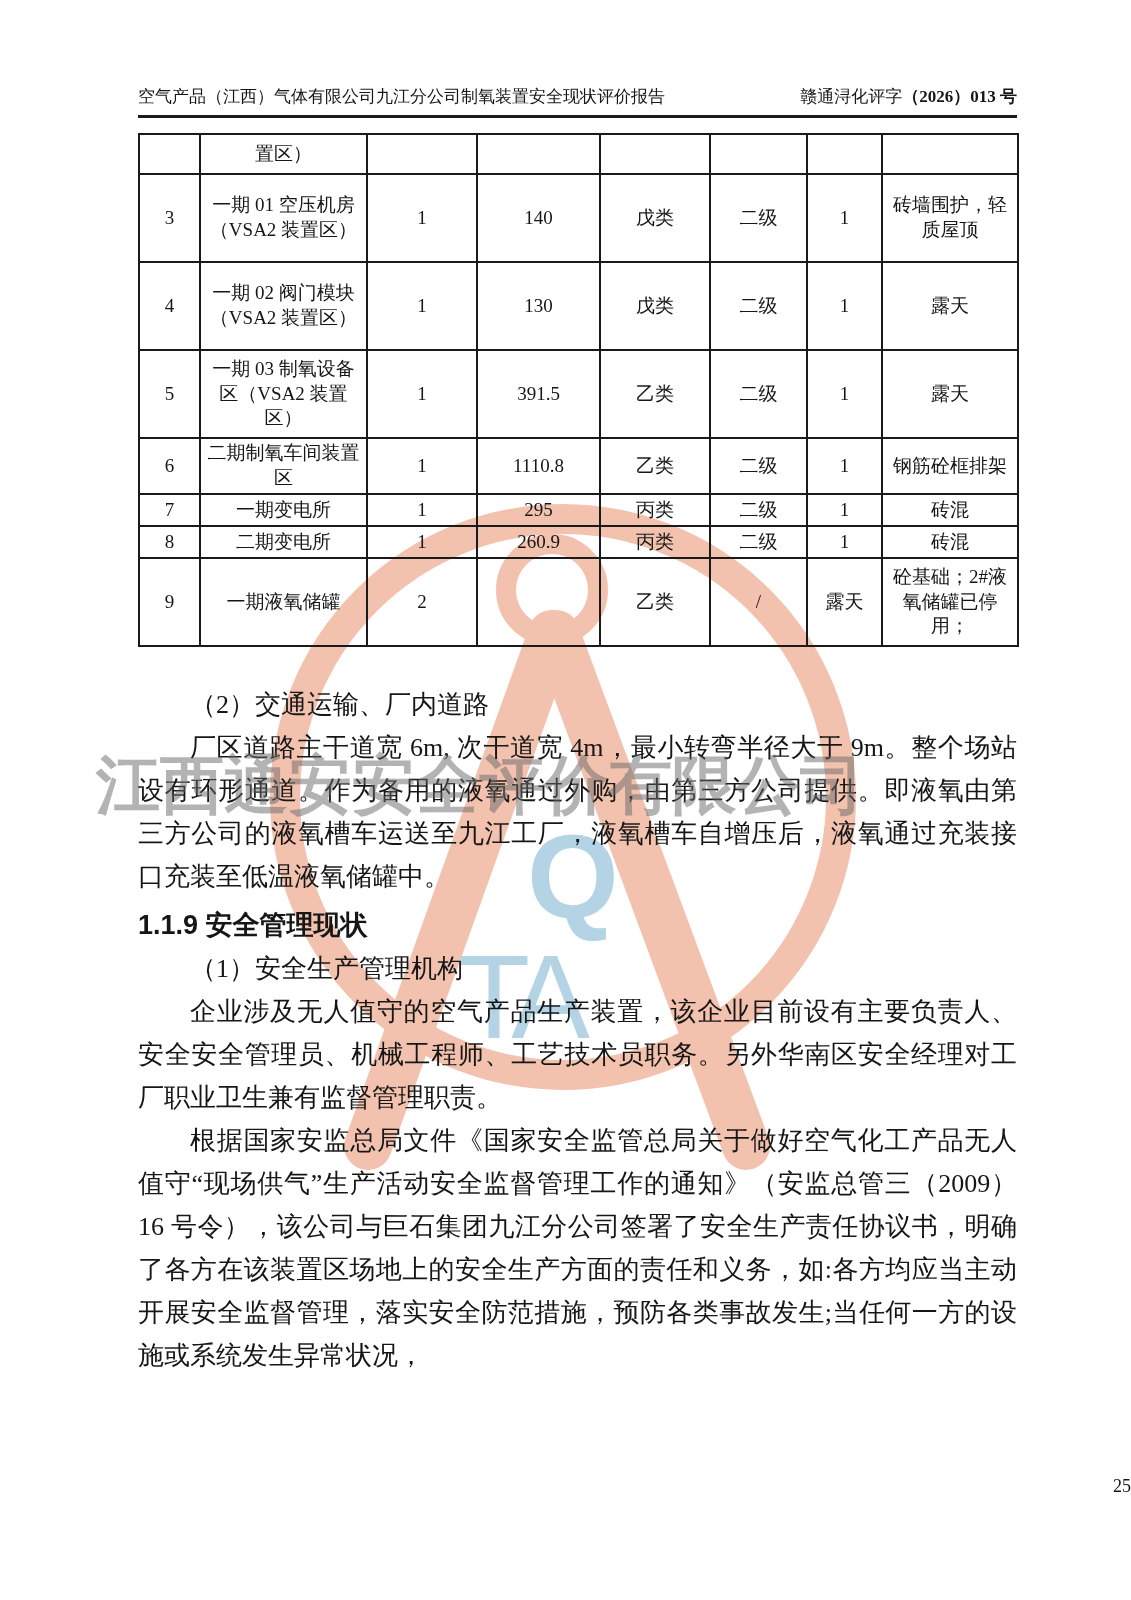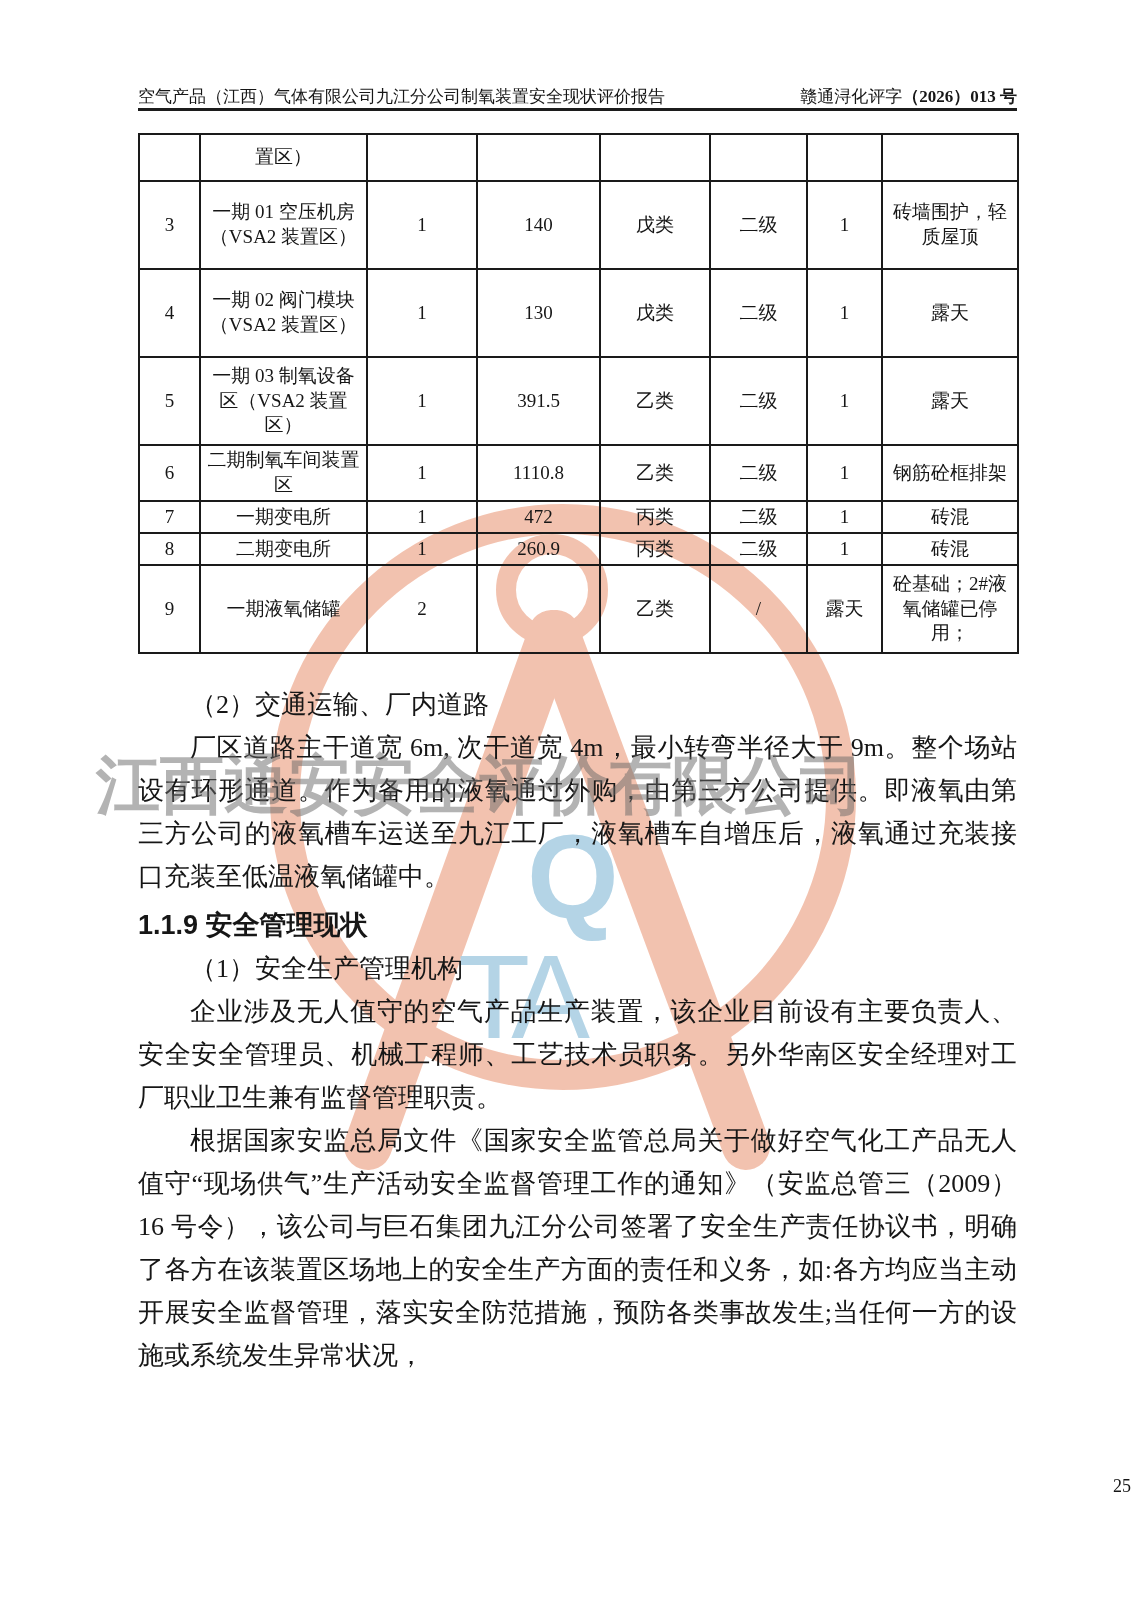--- a/index.html
+++ b/index.html
@@ -23,37 +23,37 @@
   
   .wm-company{
     position:absolute;left:96px;top:754px;z-index:3;pointer-events:none;
     font-size:64px;line-height:1;font-weight:bold;white-space:nowrap;
     color:rgba(104,104,104,0.50);
   }
   
   .header{
     position:absolute;left:138px;right:114px;top:86px;z-index:1;
     display:flex;justify-content:space-between;align-items:flex-end;
-    font-size:17px;line-height:1.3;border-bottom:3px solid #1c1c1c;
+    font-size:17px;line-height:1.3;padding-bottom:7px;border-bottom:3px solid #1c1c1c;
   }
   .header .doc-no{white-space:nowrap;margin-left:30px;}
   .header .doc-no b{font-weight:bold;}
   
   table.facilities{
     position:absolute;left:138px;top:133px;z-index:1;
     width:879px;border-collapse:collapse;table-layout:fixed;
     font-size:19px;line-height:1.3;
   }
   table.facilities td{
     border:2px solid #1a1a1a;padding:2px 5px;text-align:center;
     vertical-align:middle;overflow:hidden;word-break:break-all;
   }
   td.al{text-align:left;}
   td.vt{vertical-align:top;}
-  tr.rh-cont{height:47px;} tr.rh-3l{height:88px;} tr.rh-2l{height:56px;}
+  tr.rh-cont{height:40px;} tr.rh-3l{height:88px;} tr.rh-2l{height:56px;}
   tr.rh-1l{height:32px;} tr.rh-tk{height:88px;} tr.rh-last{height:32px;}
   
   .body-text{
     position:absolute;left:138px;top:683px;width:879px;z-index:1;
     font-size:26px;line-height:43px;text-align:justify;
   }
   .body-text p{margin:0;text-indent:2em;}
   .body-text .h2{margin:0;text-indent:2em;font-weight:normal;}
   .body-text .h1{
     margin:6px 0 0 0;text-indent:0;font-weight:bold;font-size:27px;
@@ -145,21 +145,21 @@
         <td class="vt">1110.8</td>
         <td class="vt">乙类</td>
         <td class="vt">二级</td>
         <td>1</td>
         <td class="al">钢筋砼框排架</td>
       </tr>
       <tr class="rh-1l">
         <td>7</td>
         <td class="al">一期变电所</td>
         <td>1</td>
-        <td>472</td>
+        <td>295</td>
         <td>丙类</td>
         <td>二级</td>
         <td>1</td>
         <td class="al">砖混</td>
       </tr>
       <tr class="rh-1l">
         <td>8</td>
         <td class="al">二期变电所</td>
         <td>1</td>
         <td>260.9</td>

